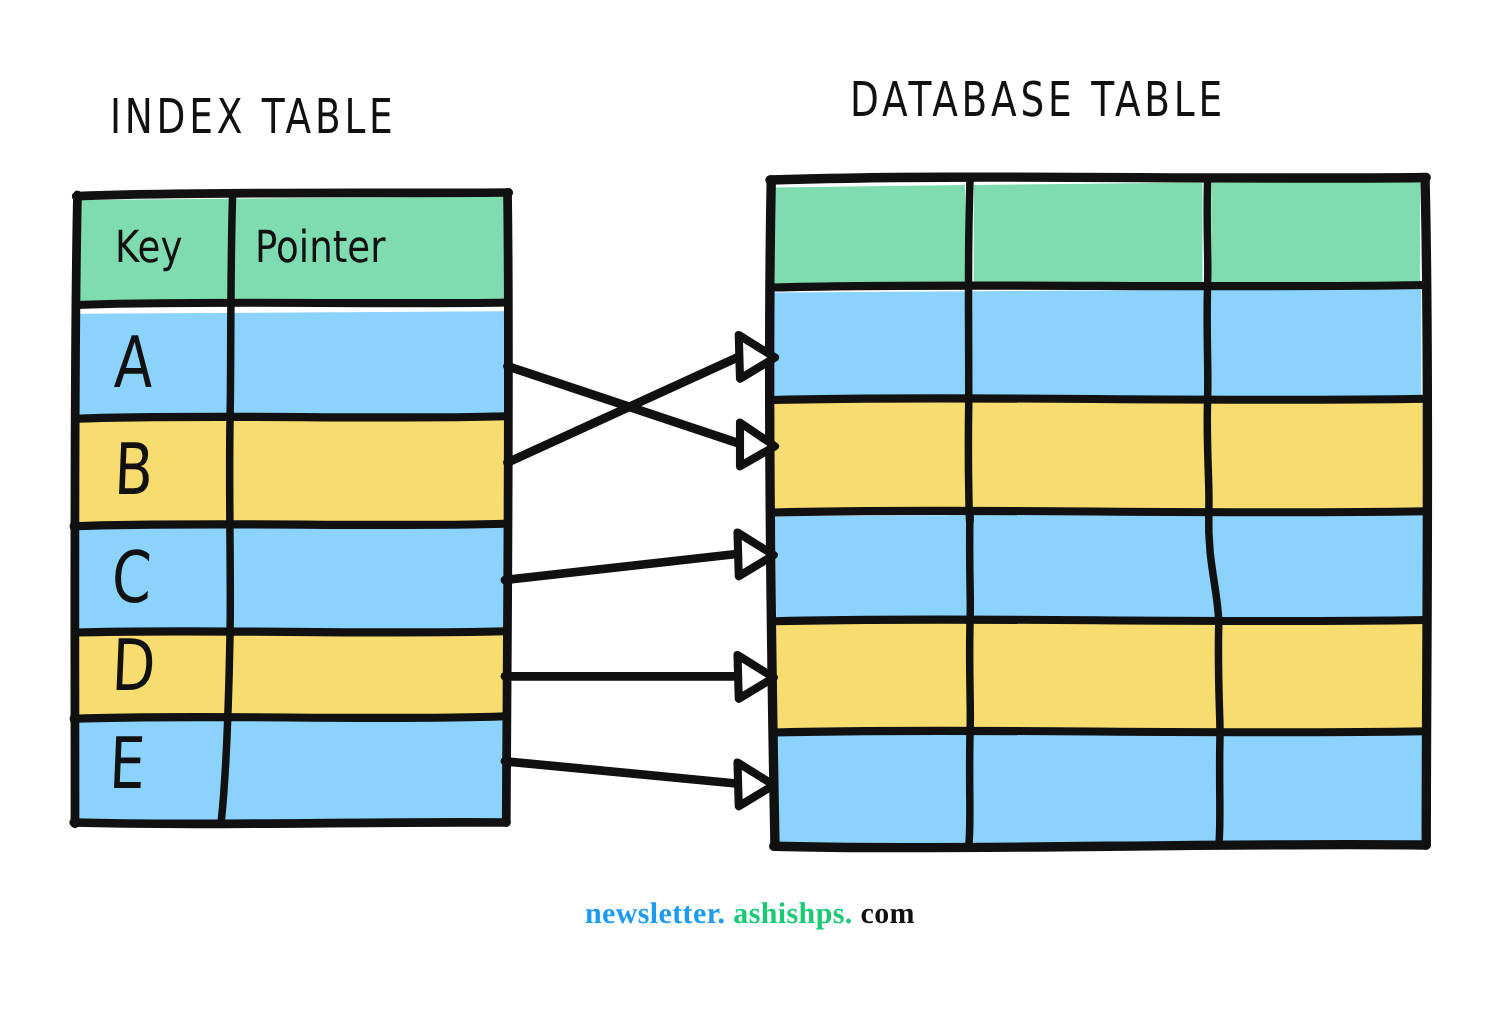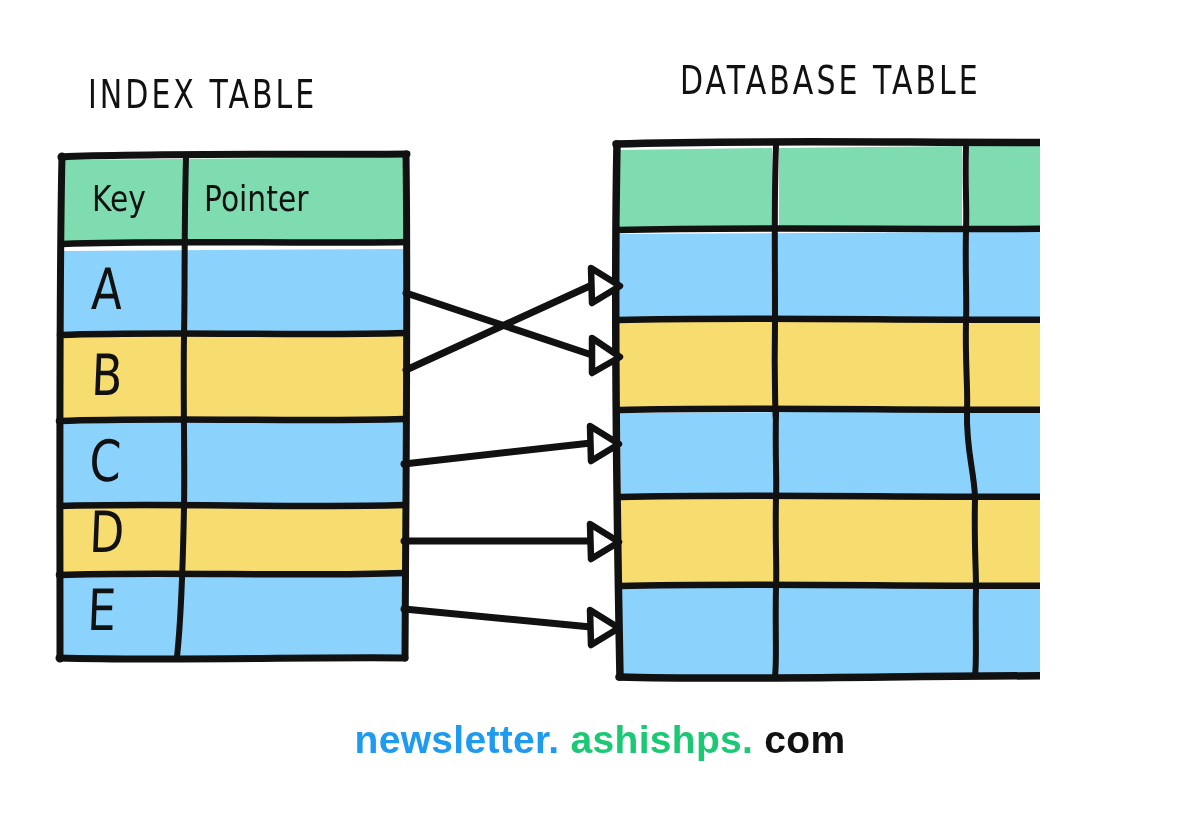--- a/index.html
+++ b/index.html
@@ -6,21 +6,21 @@
   html, body {
     margin: 0;
     padding: 0;
     background: #ffffff;
   }
   body {
     font-family: "DejaVu Sans", sans-serif;
   }
   #canvas {
     position: relative;
-    width: 1040px;
+    width: 1200px;
     height: 828px;
     background: #ffffff;
     overflow: hidden;
     border-radius: 18px;
   }
   #sketch {
     position: absolute;
     top: 0;
     left: 0;
     width: 1200px;
@@ -69,24 +69,24 @@
     transform-origin: left top;
   }
 
   
   #watermark {
     position: absolute;
     left: 0;
     top: 718px;
     width: 1200px;
     text-align: center;
-    font-size: 39px;
+    font-size: 24px;
     font-weight: 700;
     letter-spacing: 0.3px;
-    font-family: Liberation Sans, sans-serif;
+    font-family: Liberation Serif, serif;
   }
   #watermark span { white-space: pre; }
   .wm-blue  { color: #1E9BF0; }
   .wm-green { color: #1BC974; }
   .wm-black { color: #111111; }
 </style>
 </head>
 <body>
 
 <div id="canvas">

